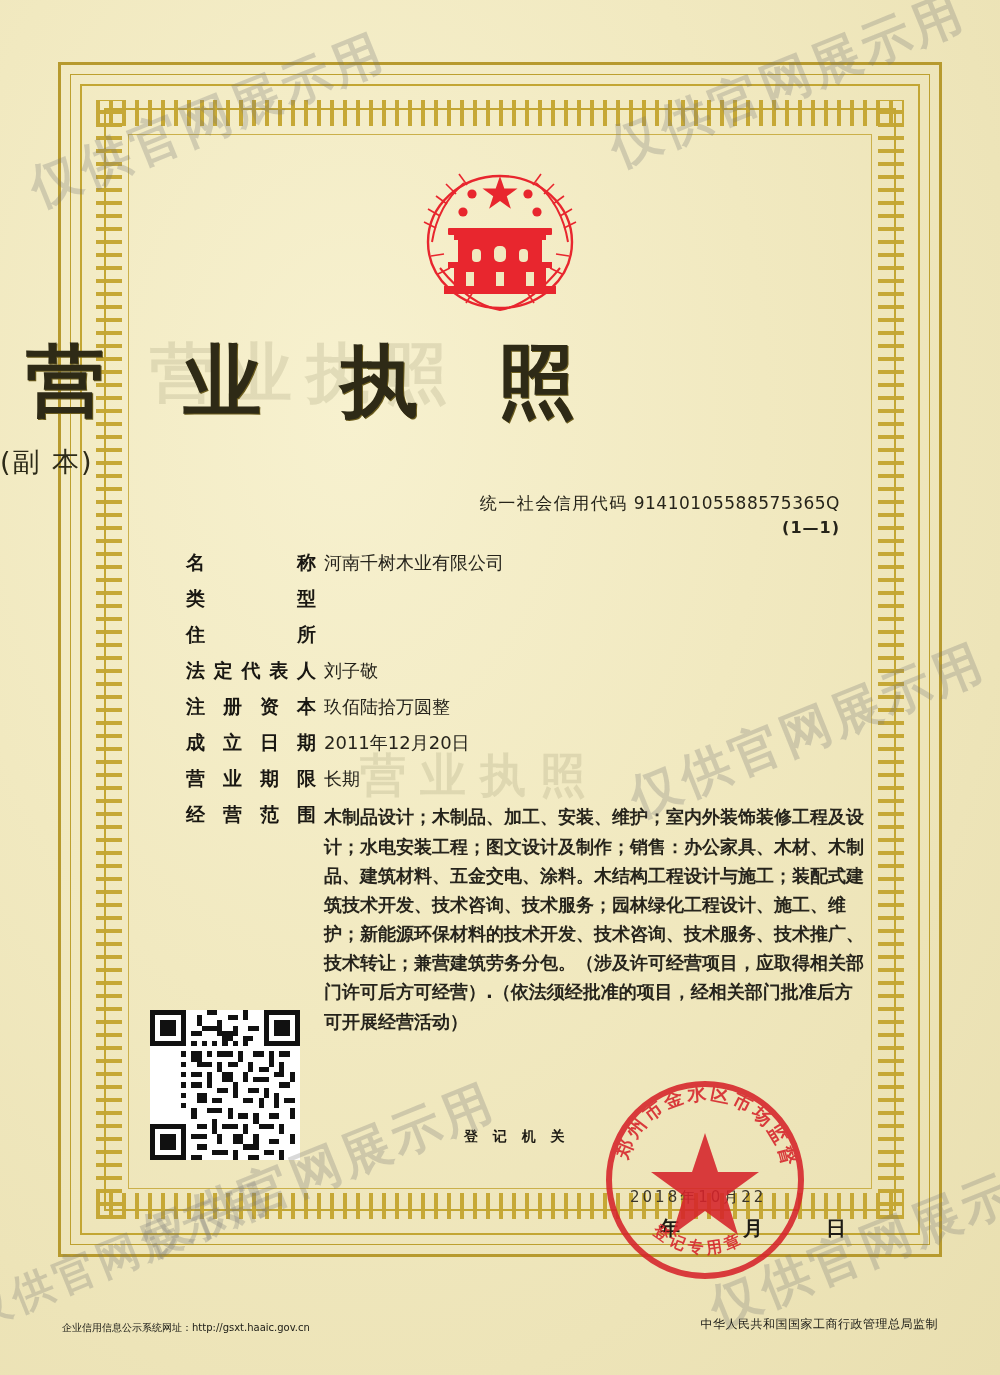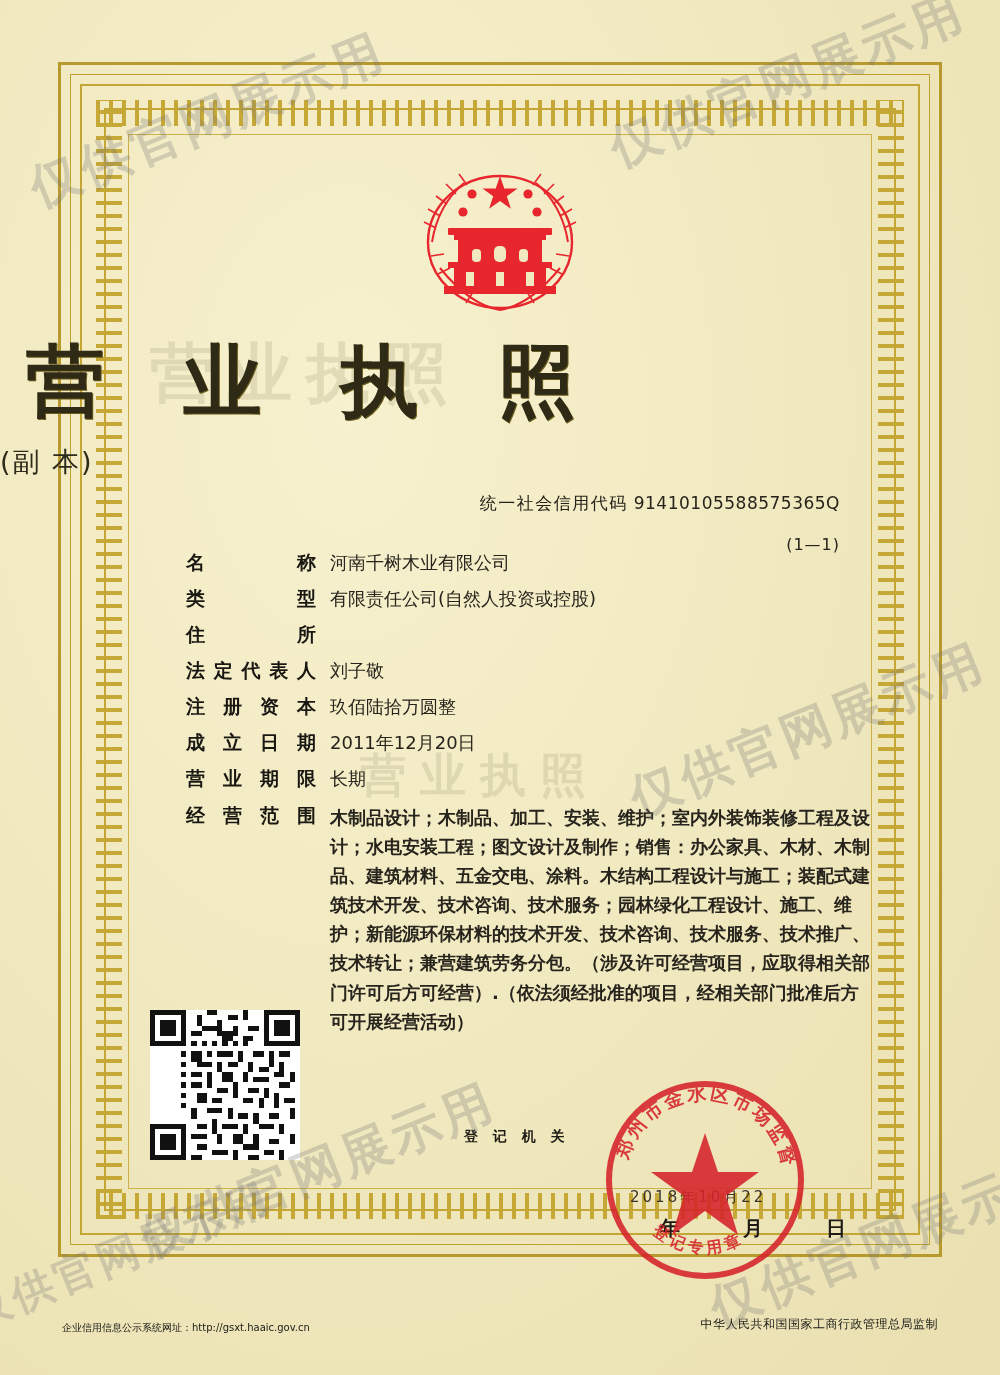--- a/index.html
+++ b/index.html
@@ -65,38 +65,38 @@
     font-size:27px;color:#2c2a18;letter-spacing:2px;
   }
 
   
   #code-line{
     position:absolute;right:160px;top:492px;
     font-size:17px;color:#26241a;letter-spacing:.5px;white-space:nowrap;
   }
   #code-line .lbl{letter-spacing:1.5px;}
   #code-sub{
-    position:absolute;right:160px;top:535px;
-    font-size:16px;color:#26241a;letter-spacing:1px;
+    position:absolute;right:160px;top:518px;
+    font-size:16px;color:#26241a;letter-spacing:1px;font-weight:bold;
   }
 
   
   #fields{
     position:absolute;left:186px;top:550px;width:700px;
   }
   .row{display:flex;align-items:flex-start;margin-bottom:10px;}
   .row .label{
     width:130px;flex:none;font-size:19px;color:#191712;font-weight:bold;
     display:flex;justify-content:space-between;
     letter-spacing:0;
   }
   .row .label span{display:inline-block;}
   .row .value{
     font-size:18px;color:#26241c;line-height:1.45;
-    margin-left:14px;
+    margin-left:8px;
   }
   #row-scope .value{line-height:1.62;width:545px;font-weight:bold;}
 
   
   #qr{
     position:absolute;left:150px;top:1010px;width:150px;height:150px;
     background:#fff;
   }
 
   
@@ -232,21 +232,20 @@
         <span>称</span>
       </div>
       <div class="value">河南千树木业有限公司</div>
     </div>
 
     <div class="row">
       <div class="label">
         <span>类</span>
         <span>型</span>
       </div>
-      <div class="value">有限责任公司(自然人投资或控股)</div>
     </div>
 
     <div class="row">
       <div class="label">
         <span>住</span>
         <span>所</span>
       </div>
     </div>
 
     <div class="row">

